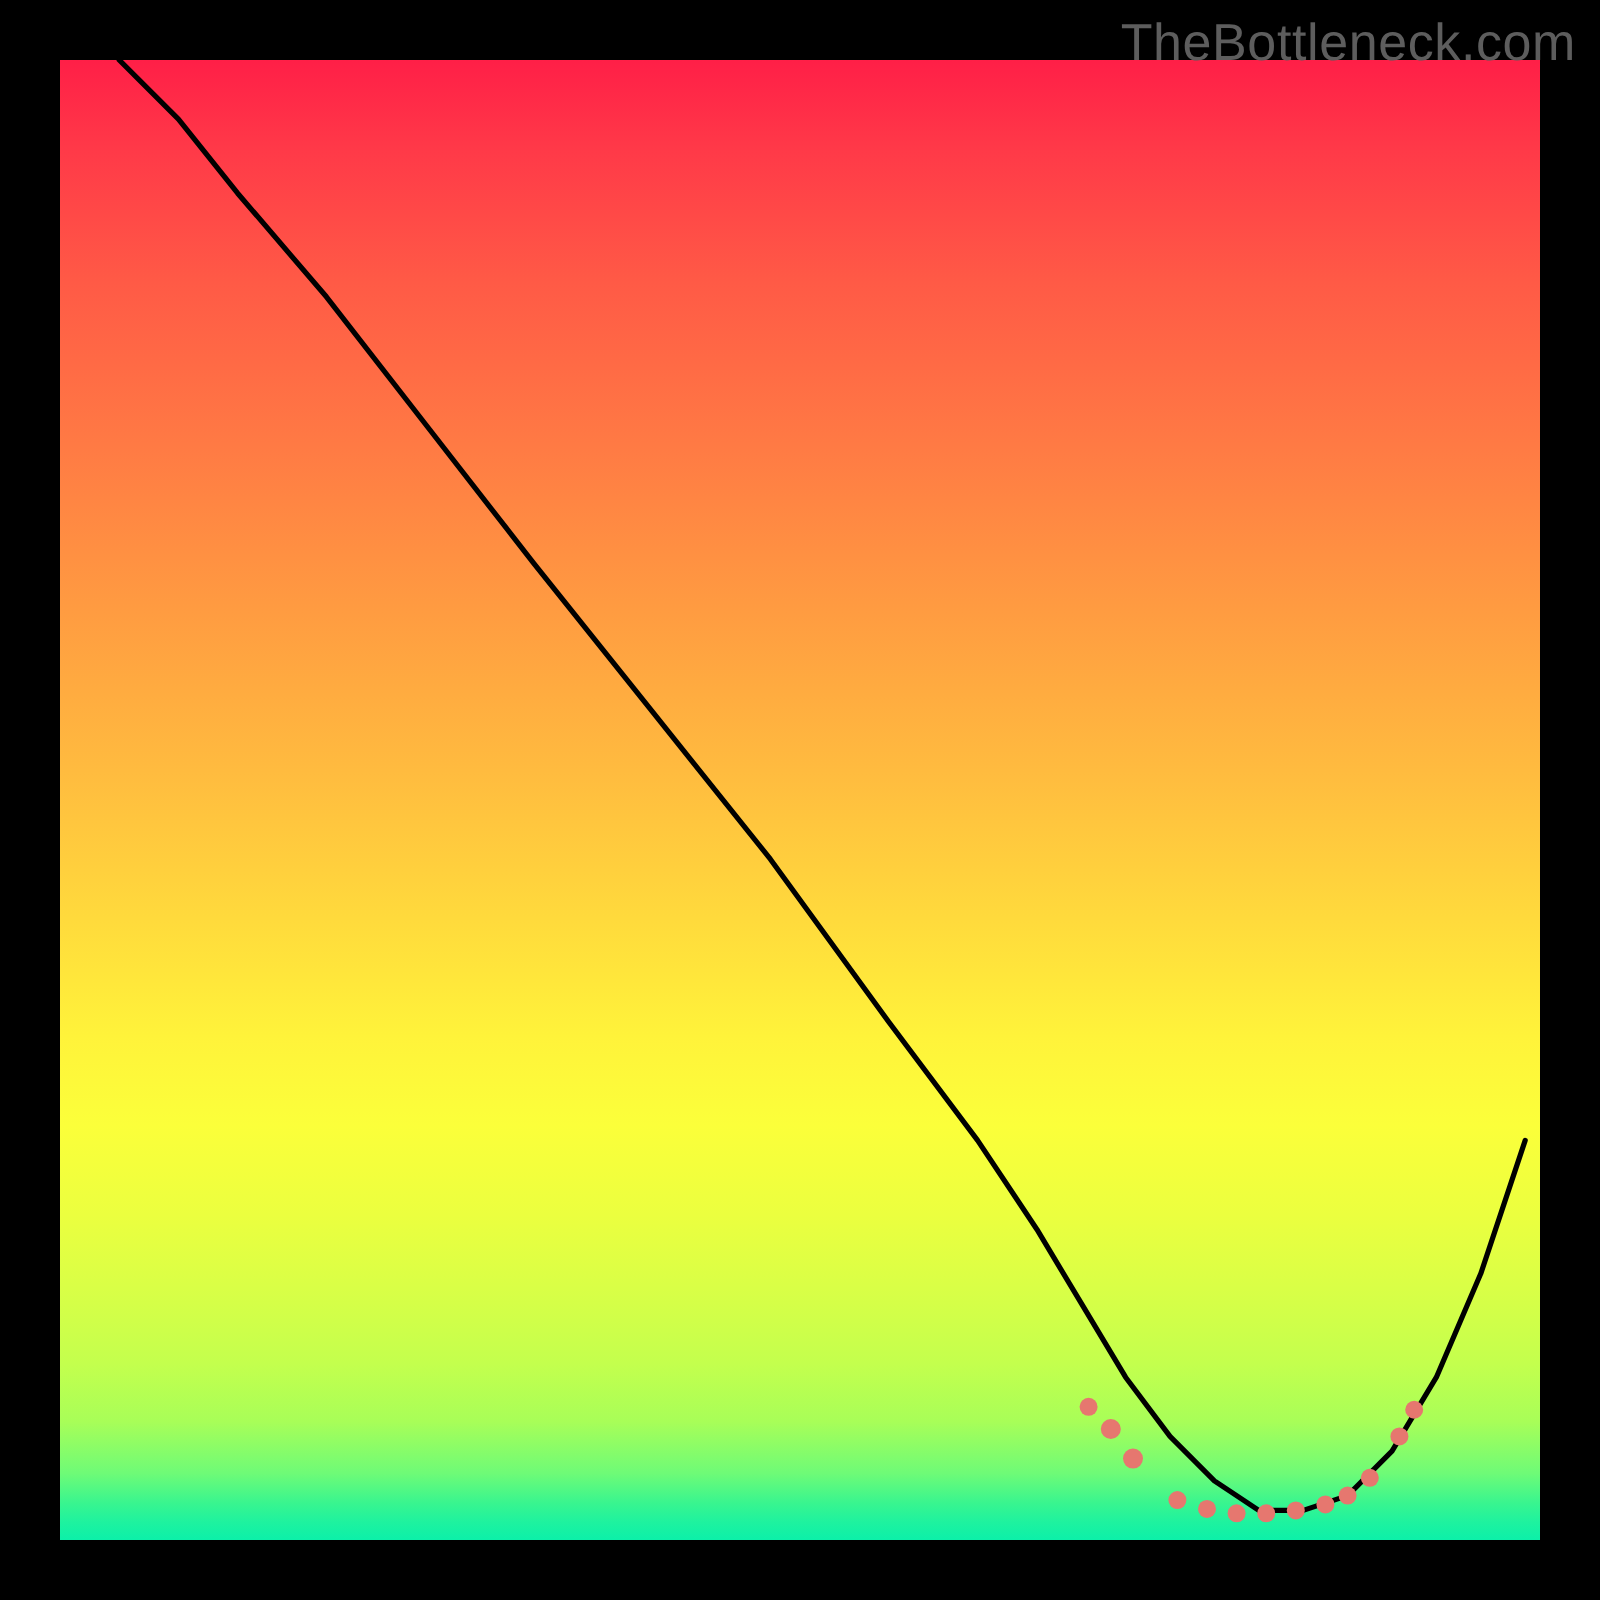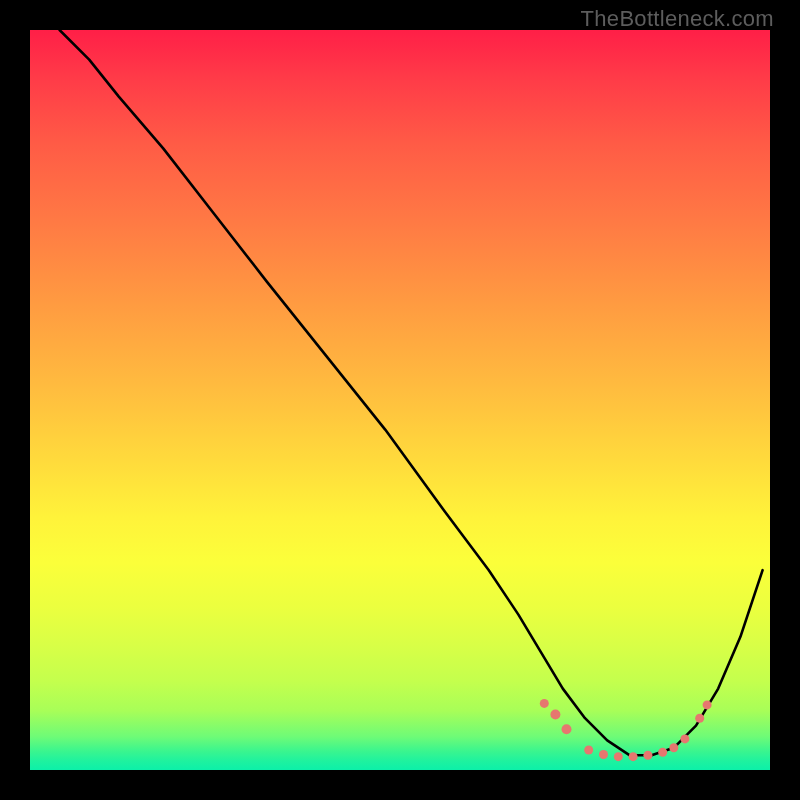--- a/index.html
+++ b/index.html
@@ -13,23 +13,23 @@
   }
   .frame {
     position: relative;
     width: 800px;
     height: 800px;
     background: #000;
   }
   .watermark {
     position: absolute;
     top: 6px;
-    right: 26px;
+    right: 12px;
     color: #5d5d5d;
-    font-size: 22px;
+    font-size: 26px;
     font-weight: 400;
     letter-spacing: 0.3px;
     z-index: 10;
   }
   .plot-area {
     position: absolute;
     left: 30px;
     top: 30px;
     width: 740px;
     height: 740px;

